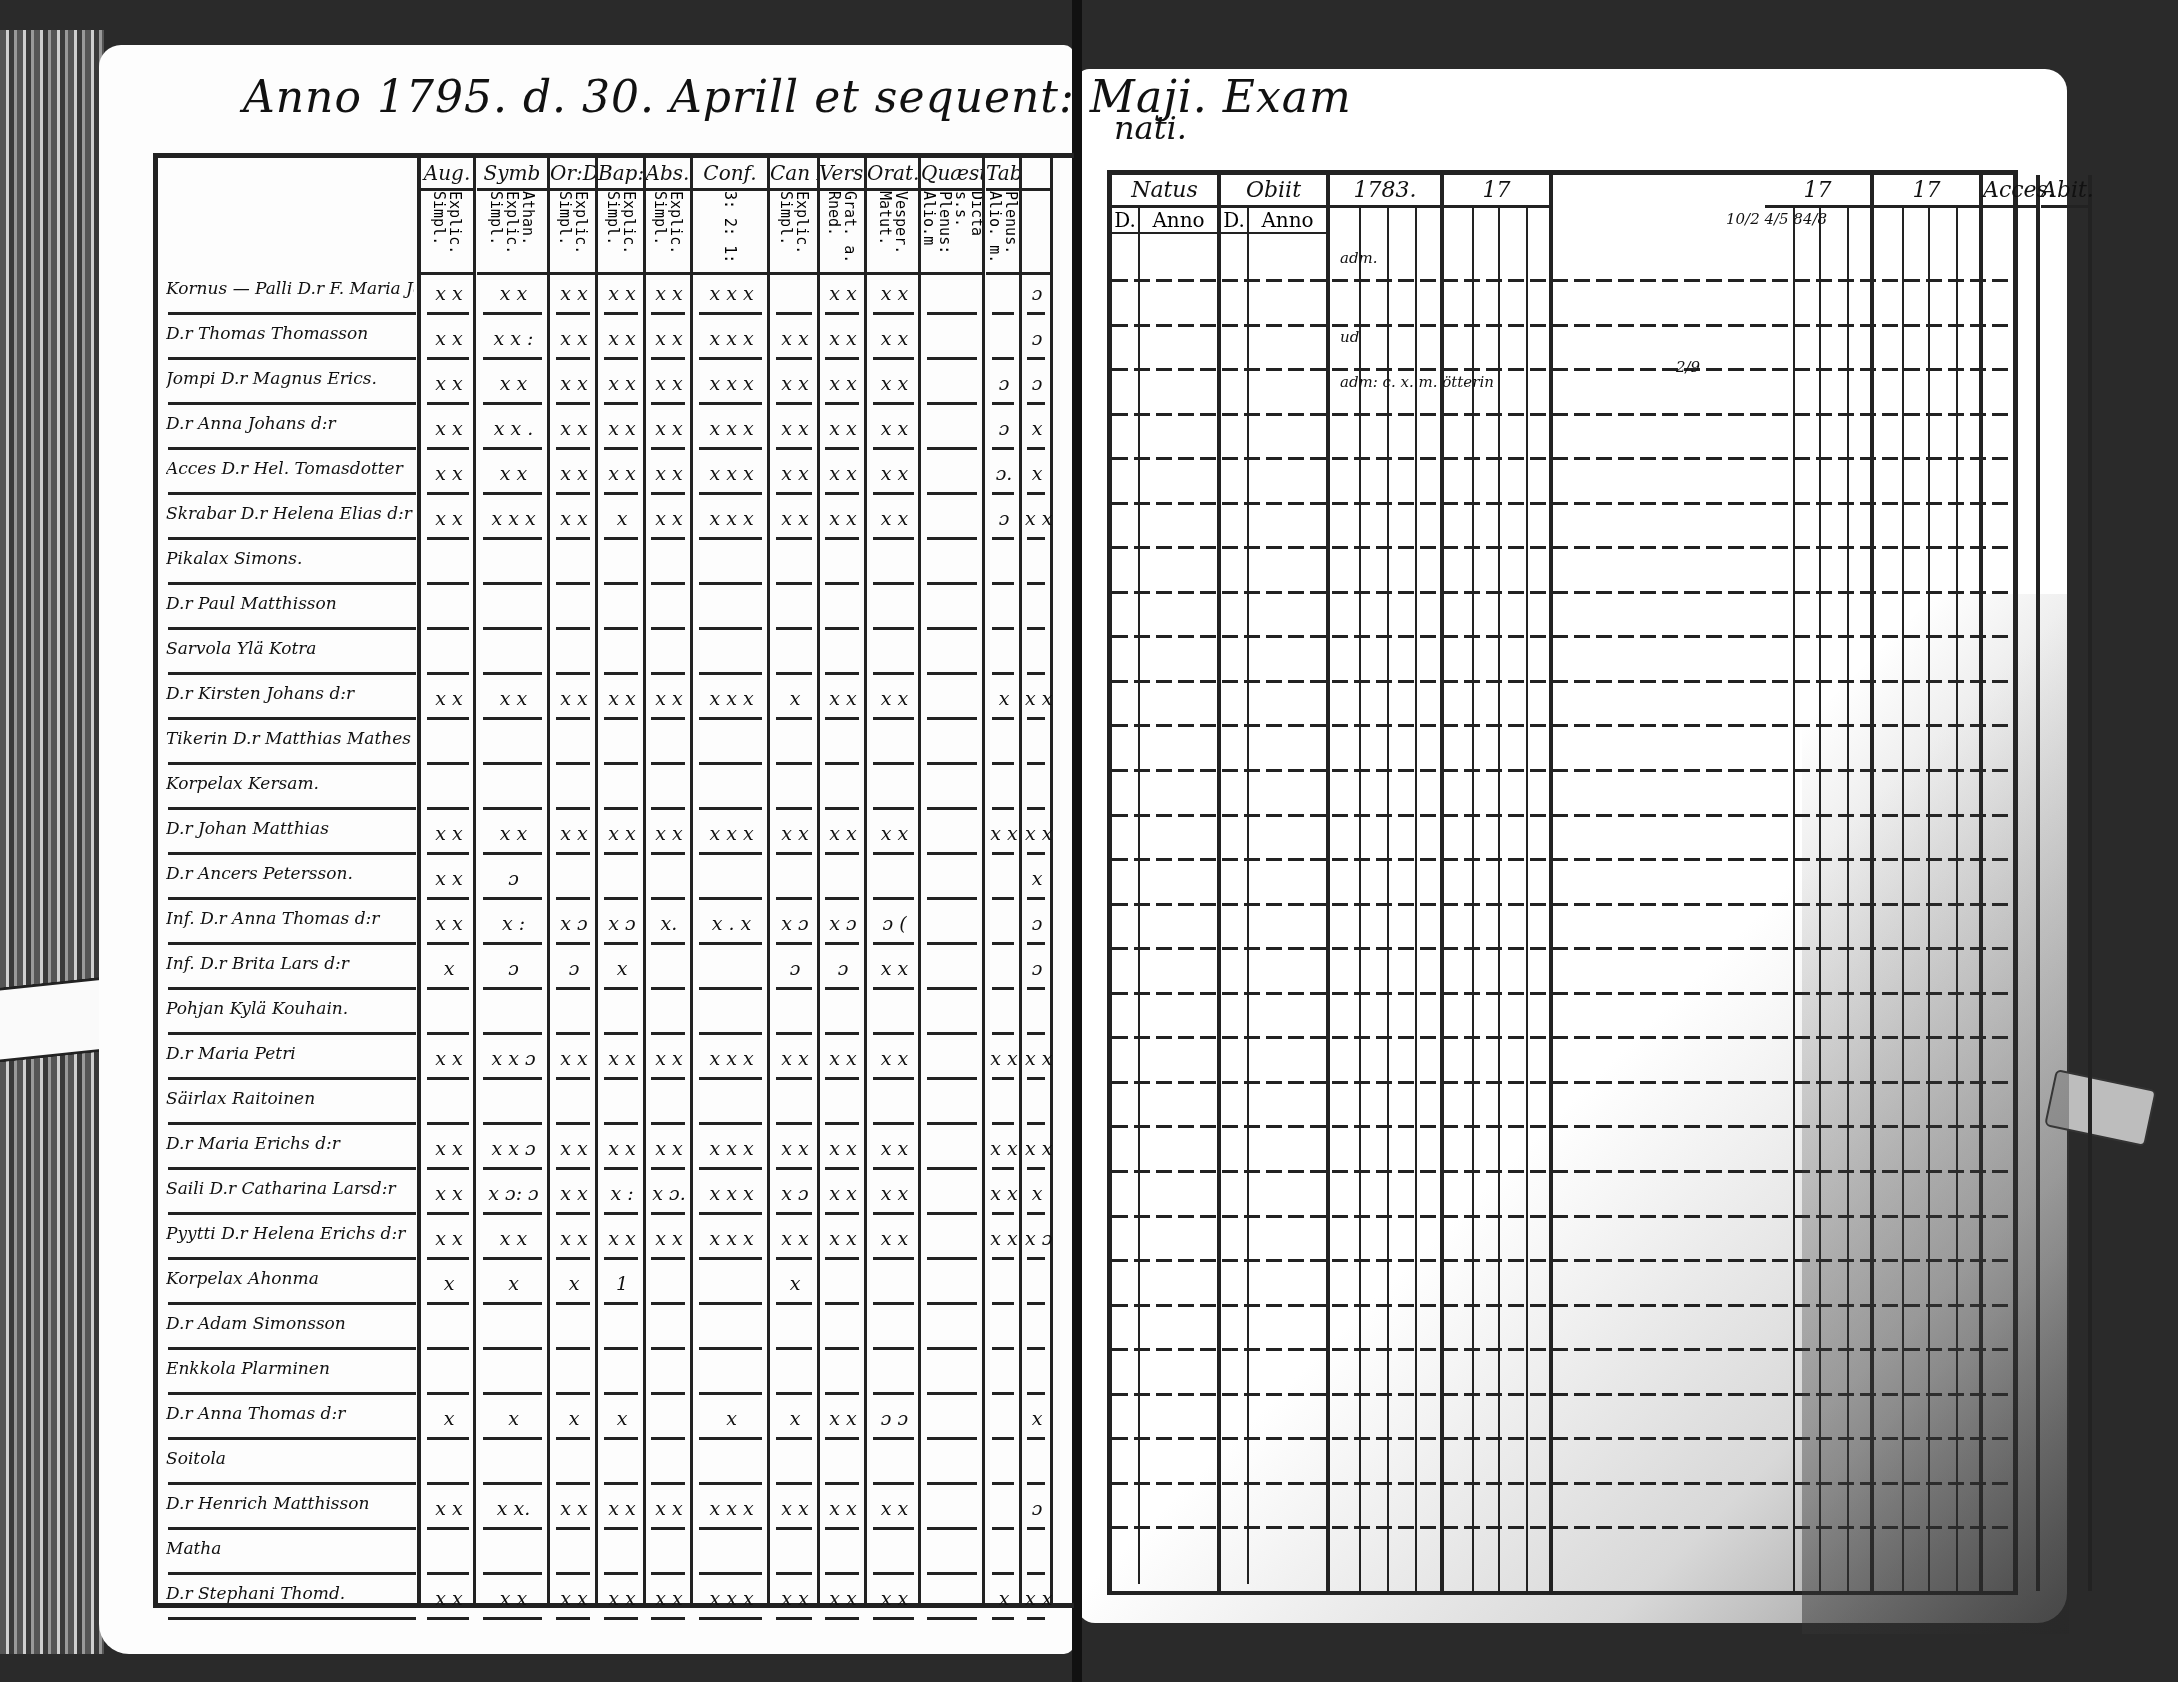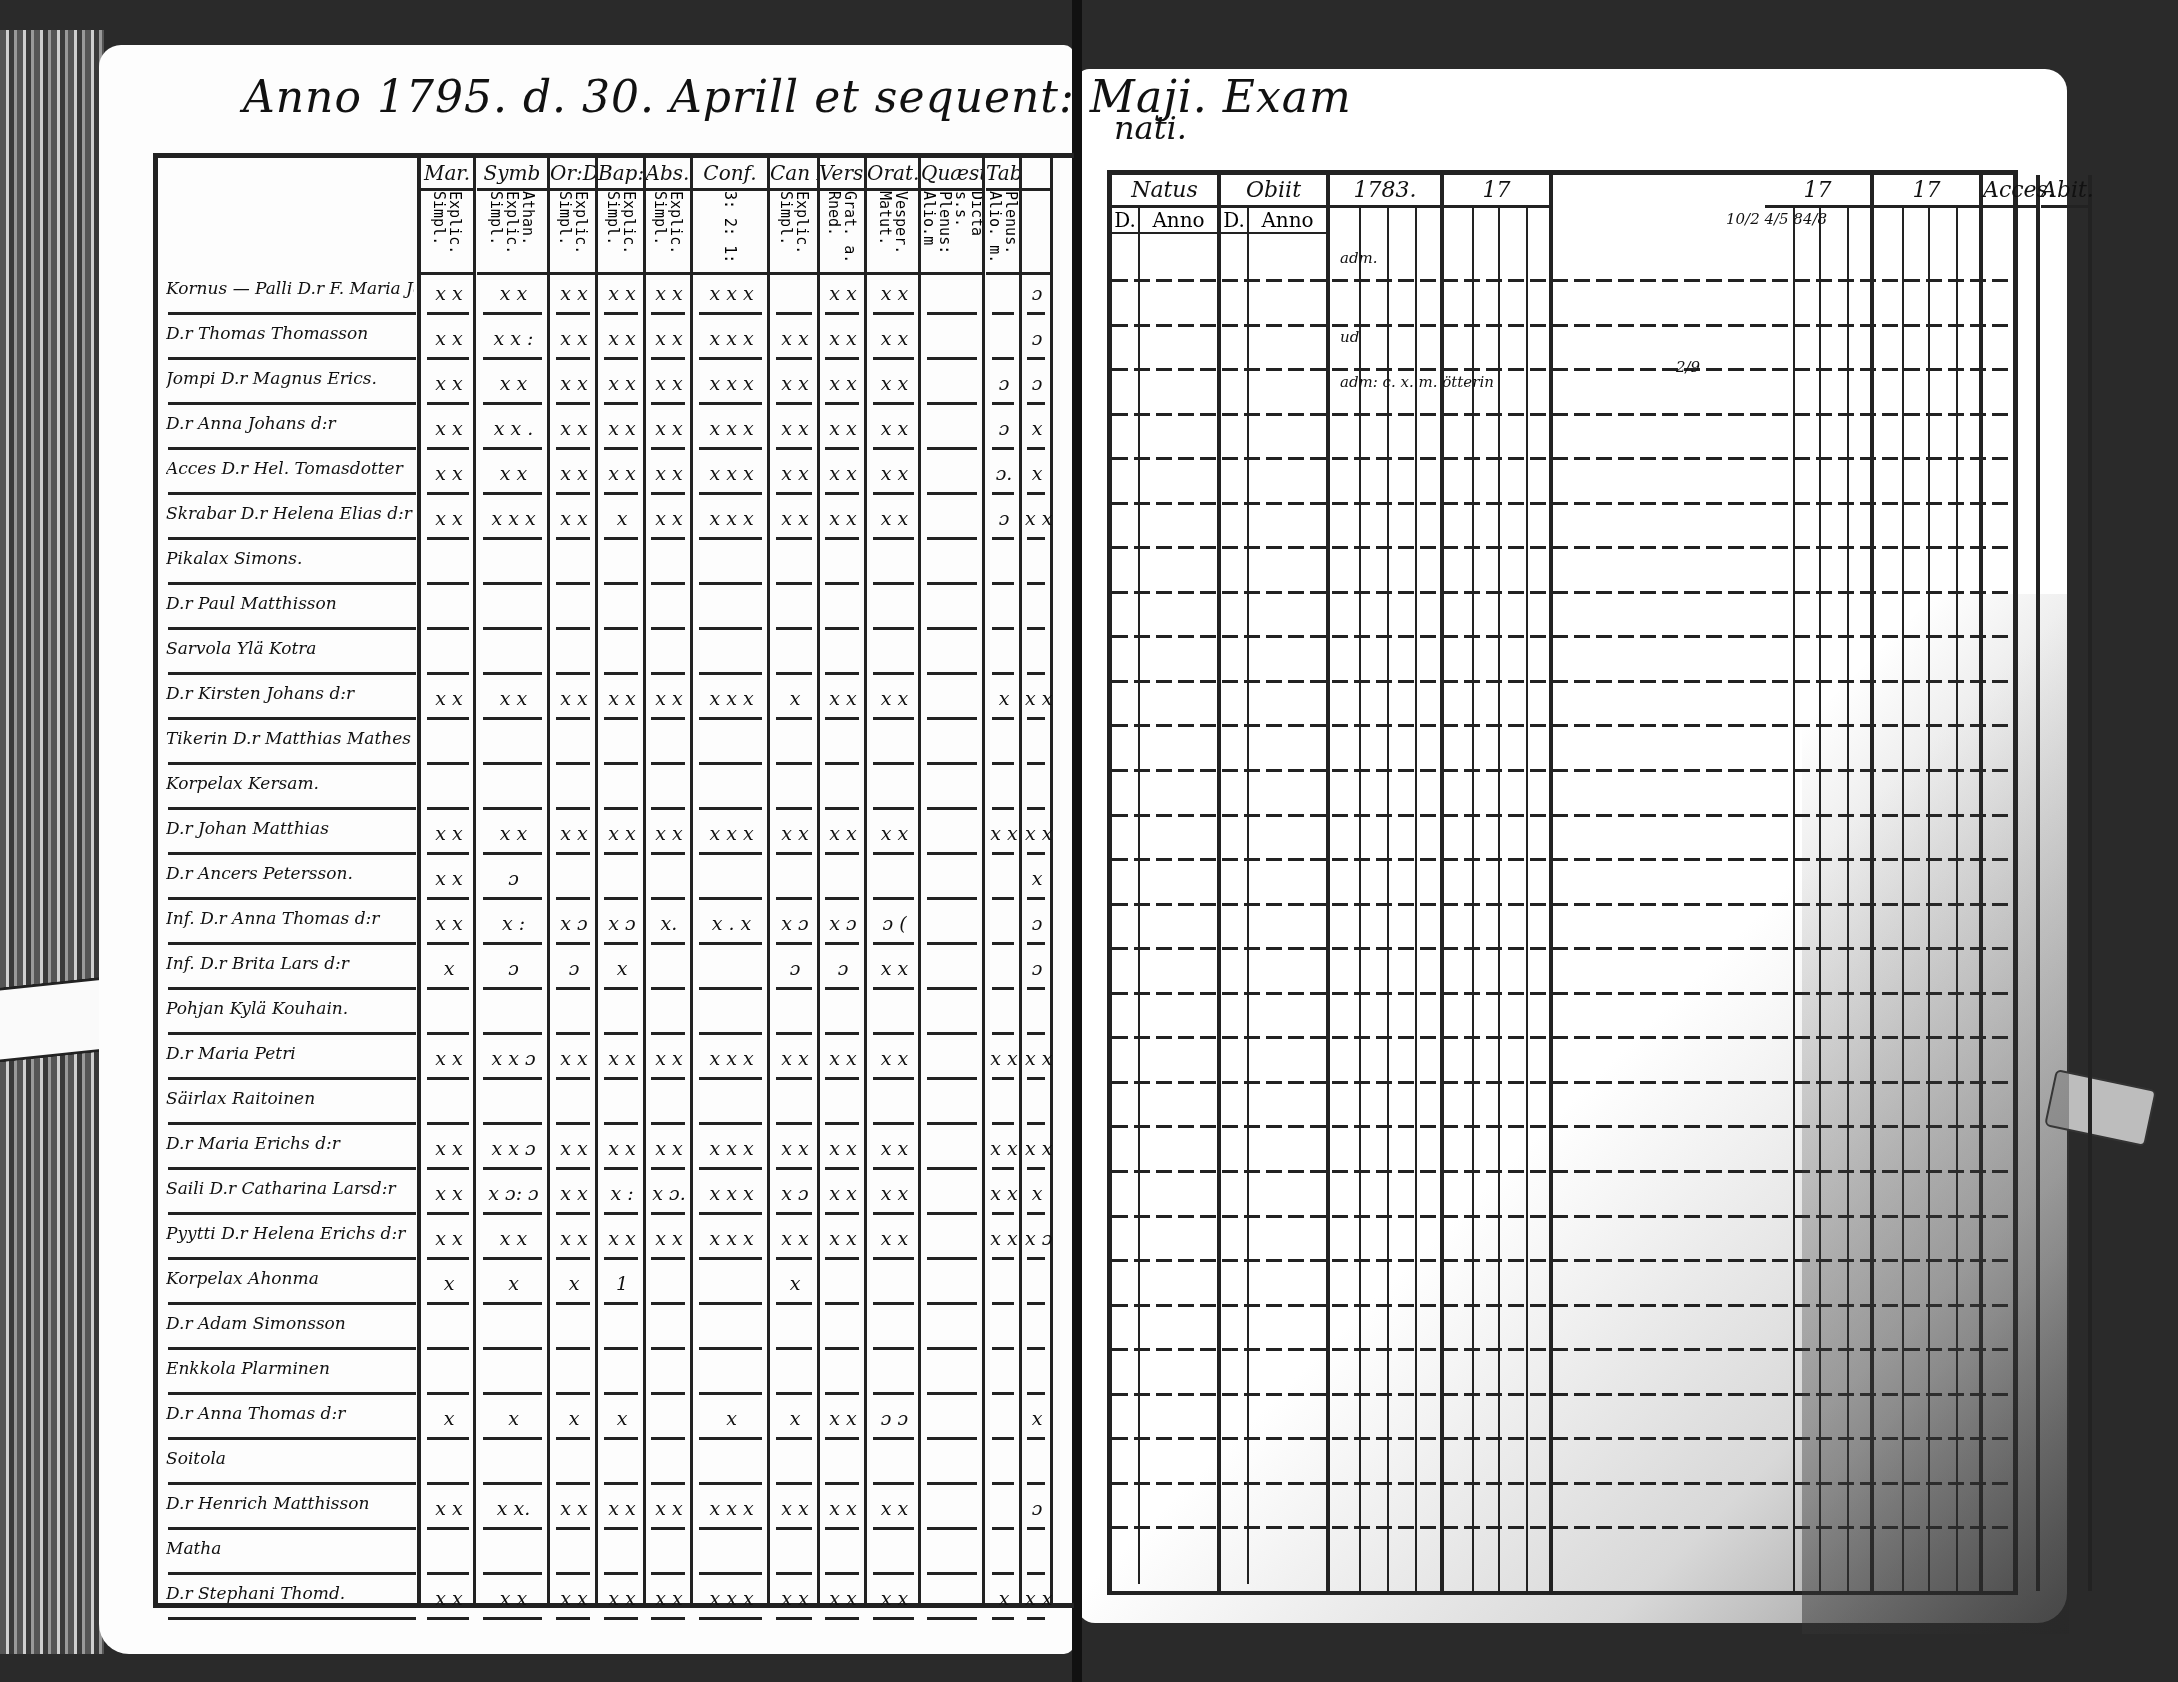--- a/index.html
+++ b/index.html
@@ -76,21 +76,21 @@
 <div class="gutter"></div>
 <div class="bookmark-right"></div>
 
 <div class="hw title-left">Anno 1795. d. 30. Aprill et sequent: Maji. Exam</div>
 <div class="hw title-right">nati.</div>
 
 <div class="ltable" id="ltable">
   <div class="namecol"></div>
   <div id="lcols">
       <div class="col" style="left: 263px; width: 55px;">
-        <div class="col-head hw">Mar.</div>
+        <div class="col-head hw">Aug.</div>
         <div class="col-sub">
           <span>Explic. Simpl.</span>
         </div>
       </div>
       <div class="col" style="left: 319px; width: 73px;">
         <div class="col-head hw">Symb</div>
         <div class="col-sub">
           <span>Athan. Explic. Simpl.</span>
         </div>
       </div>

